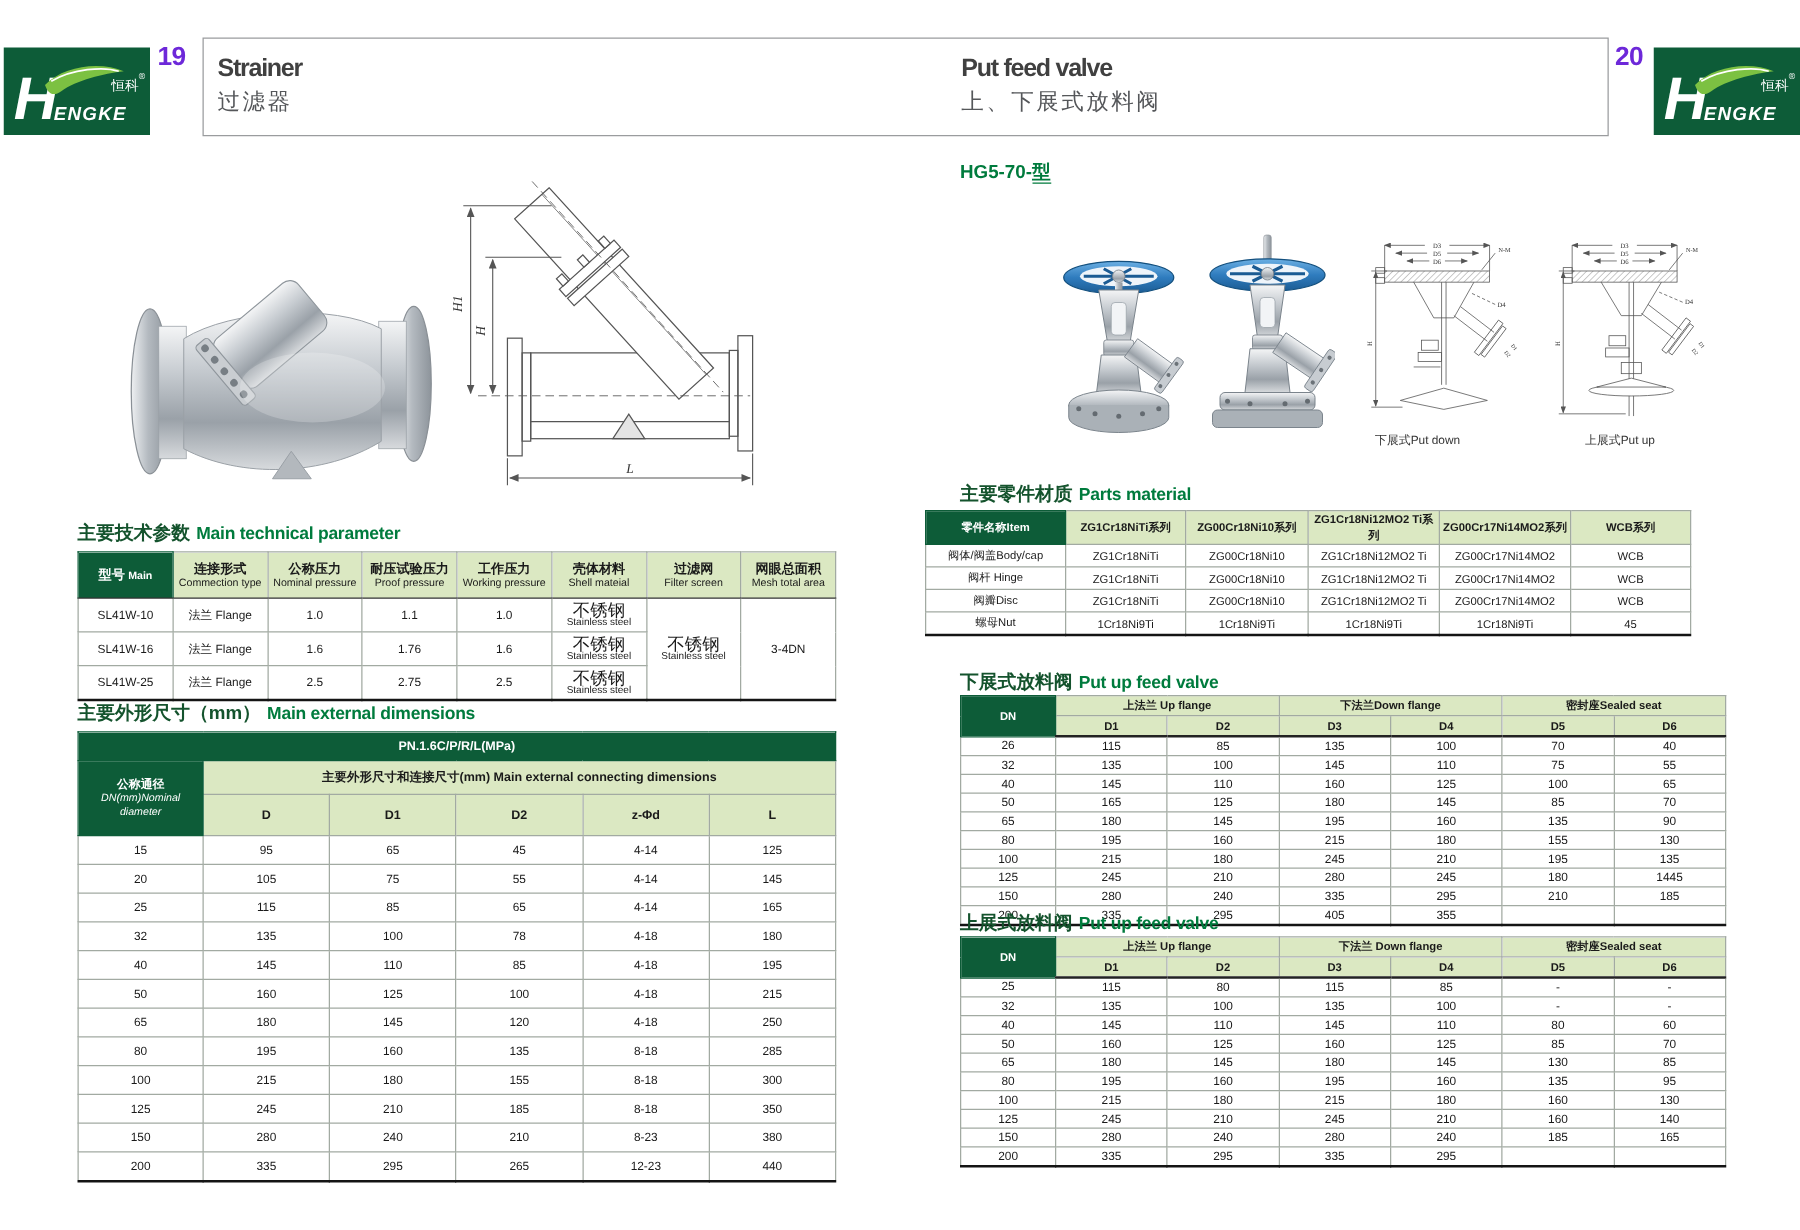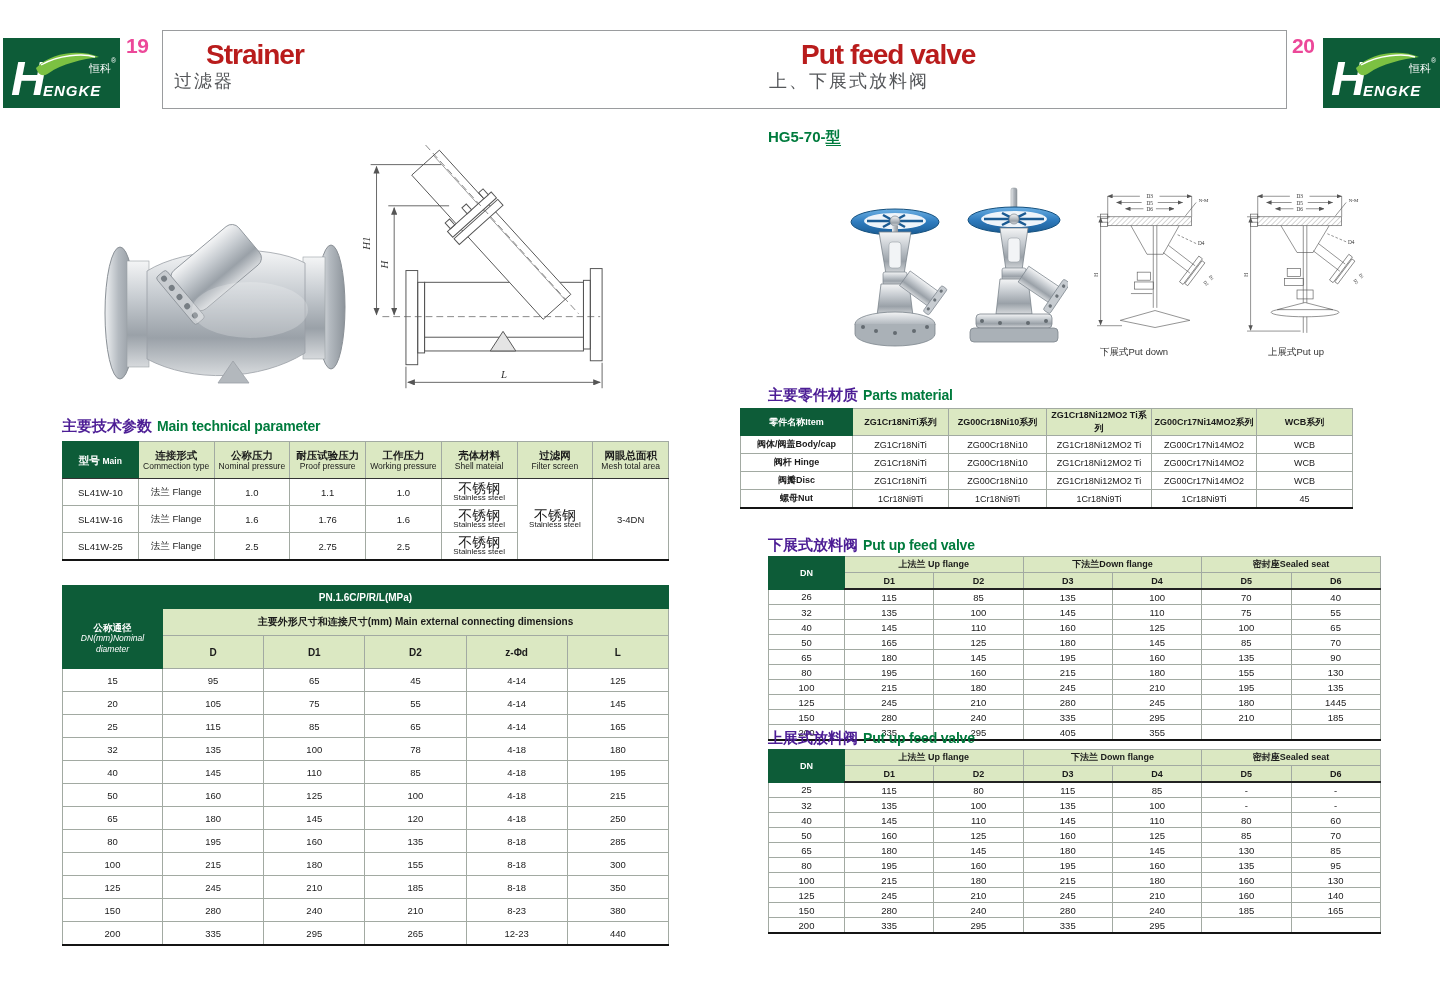--- a/index.html
+++ b/index.html
@@ -5,28 +5,28 @@
   html,body { margin:0; padding:0; background:#ffffff; }
   .page {
     position:relative; width:1440px; height:984px; background:#ffffff;
     font-family:"Liberation Sans","DejaVu Sans",sans-serif; overflow:hidden;
     color:#1a1a1a;
   }
   .abs { position:absolute; }
 
   
   .logo-block { width:117px; height:70px; background:#0d5c38; }
-  .page-num { font-size:21px; font-weight:bold; color:#ec4899; letter-spacing:-0.5px; }
+  .page-num { font-size:21px; font-weight:bold; color:#6d28d9; letter-spacing:-0.5px; }
   .title-box { left:162px; top:30px; width:1123px; height:77px; border:1.5px solid #9a9c9e; background:#fff; }
-  .headline { font-size:28px; font-weight:bold; color:#b91c1c; letter-spacing:-1px; line-height:30px; white-space:nowrap;margin-left:32px; }
+  .headline { font-size:20px; font-weight:bold; color:#404040; letter-spacing:-1px; line-height:30px; white-space:nowrap; }
   .sub-headline { font-size:18px; color:#55575a; letter-spacing:2px; line-height:22px; white-space:nowrap; }
 
   
   .sec-title { white-space:nowrap; }
-  .sec-title .cjk { font-size:15px; font-weight:bold; color:#4c1d95; }
+  .sec-title .cjk { font-size:15px; font-weight:bold; color:#14532d; }
   .sec-title .en  { font-size:14px; font-weight:bold; color:#007b3d; margin-left:5px; letter-spacing:-0.2px; }
 
   .model-label { font-size:15px; font-weight:bold; color:#007b3d; white-space:nowrap; }
   .model-label .u { border-bottom:1.5px solid #007b3d; }
 
   
   table { border-collapse:collapse; table-layout:fixed; background:#fff; }
   th,td { border:1px solid #a2aaa2; text-align:center; vertical-align:middle; padding:0 2px; overflow:hidden; }
   th.dark, td.dark { background:#0d5c38; color:#fff; border-color:#0d5c38; }
   th.light { background:#dbe8c2; color:#1a1a1a; font-weight:normal; }
@@ -47,21 +47,21 @@
   .tbl-dims .group-h { height:26px; font-size:10px; font-weight:bold; }
   .tbl-dims .subcols th { height:32px; font-size:10px; font-weight:bold; }
   .tbl-dims tbody td { height:22px; }
   .dn-cell div { font-size:9.5px; font-weight:bold; line-height:11px; }
   .dn-cell .dn-en { font-size:8.5px; font-weight:normal;font-style:italic; }
 
   
   .tbl-parts { width:612px; font-size:9px; border-bottom:2px solid #141414; }
   .tbl-parts thead th { height:22px; font-size:9px; font-weight:bold; }
   .tbl-parts tbody td { height:17px; }
-  .tbl-parts td.item-cell { font-size:9px;font-weight:bold; }
+  .tbl-parts td.item-cell { font-size:9px; }
 
   .tbl-flange { width:612px; font-size:9.5px; border-bottom:2px solid #141414; }
   .tbl-flange thead th { font-size:9px; font-weight:bold; }
   .tbl-flange tr.grp th { height:15px; }
   .tbl-flange tr.subhdr th { height:15px; border-bottom:2px solid #222; }
   .tbl-flange tbody td { height:14px; }
 
   .caption { font-size:9.5px; color:#333; white-space:nowrap; }
 
   svg text { font-family:"Liberation Serif","DejaVu Serif",serif; }
@@ -274,20 +274,23 @@
           <td>2.75</td>
           <td>2.5</td>
           <td>
             <div class="cell-l1">不锈钢</div>
             <div class="cell-l2">Stainless steel</div>
           </td>
         </tr>
       </tbody>
   </table>
 
+  <div class="abs sec-title" style="left:62px; top:561px;">
+    <span class="cjk">主要外形尺寸（mm）</span><span class="en">Main external dimensions</span>
+  </div>
 
   <table class="abs tbl-dims" style="left:62px; top:585px;">
     <colgroup>
         <col style="width:100px">
         <col style="width:101.2px">
         <col style="width:101.2px">
         <col style="width:101.2px">
         <col style="width:101.2px">
         <col style="width:101.2px">
       </colgroup>

